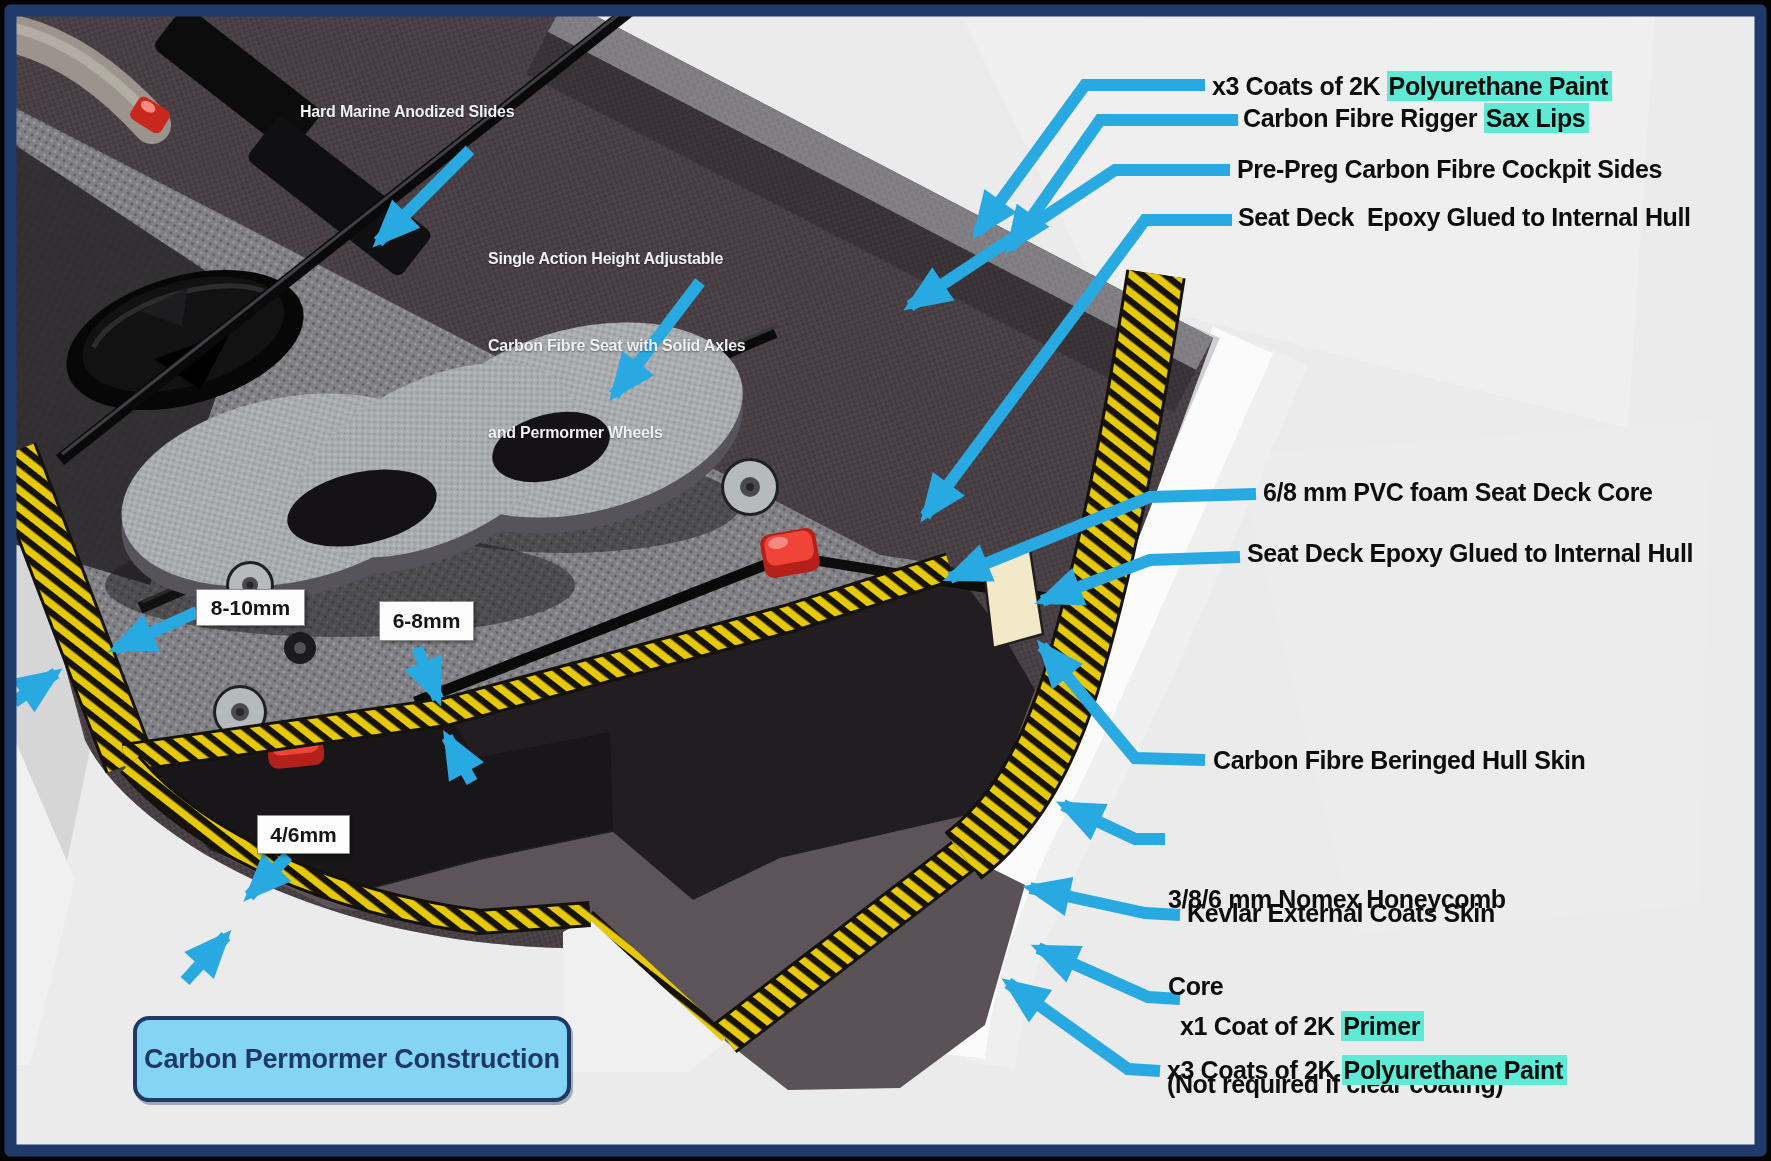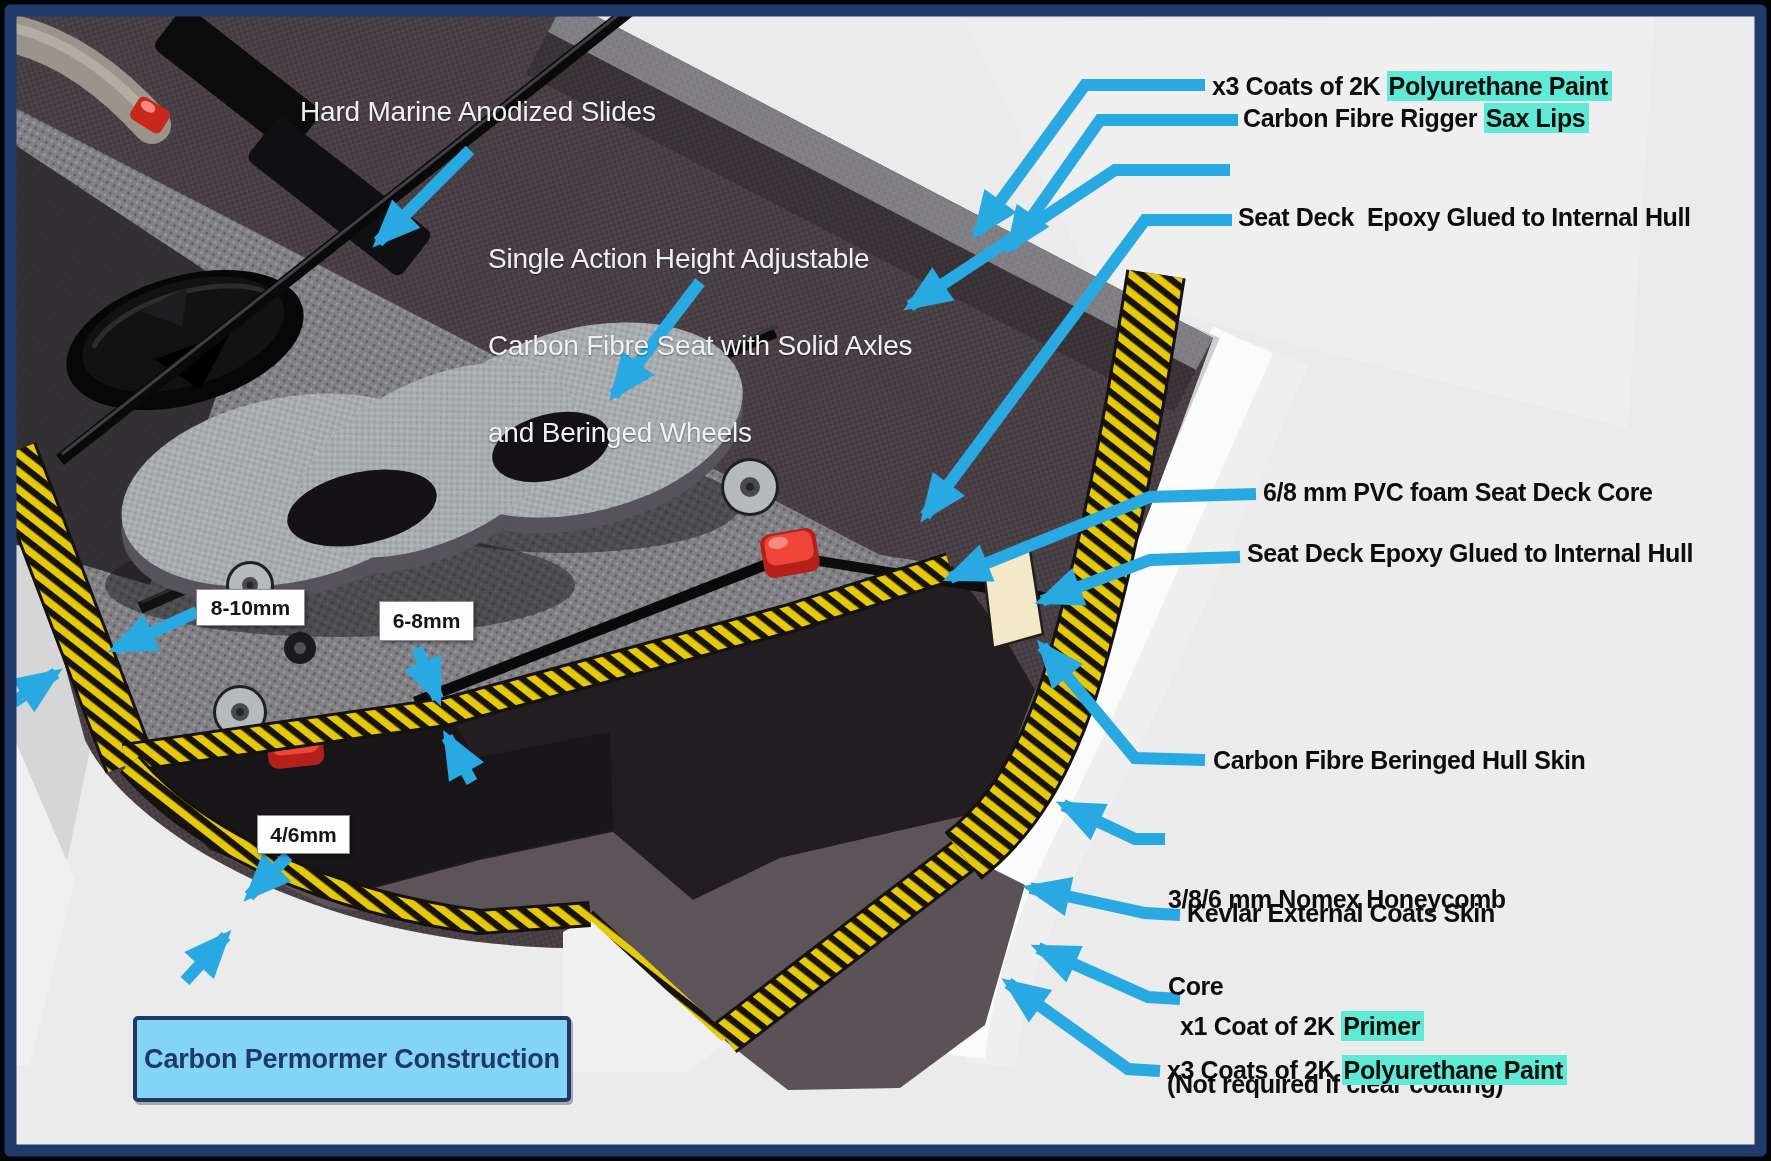--- a/index.html
+++ b/index.html
@@ -2,28 +2,28 @@
 <html><head>
 <meta charset="utf-8">
 <style>
   html,body{margin:0;padding:0;background:#111;}
   .stage{position:relative;width:1771px;height:1161px;background:#060608;overflow:hidden;
          font-family:"Liberation Sans",sans-serif;}
   svg.scene{position:absolute;left:0;top:0;}
   .lab-r{position:absolute;font-weight:700;font-size:25px;line-height:29px;color:#0d0d0d;
          letter-spacing:-0.4px;white-space:pre;}
   .hl{background:#5eead4;padding:1px 4px 1px 2px;}
-  .lab-w{position:absolute;font-weight:400;font-size:28px;line-height:29px;color:#f1f1f3;
+  .lab-w{position:absolute;font-weight:700;font-size:16px;line-height:29px;color:#f1f1f3;
          letter-spacing:-0.2px;white-space:pre;text-shadow:0 1px 2px rgba(0,0,0,.45);}
   .lab-w.center{text-align:left;}
   .meas{position:absolute;background:#fdfdfd;border:1px solid #8e8e8e;color:#151515;
         font-weight:700;font-size:21px;display:flex;align-items:center;justify-content:center;
         box-shadow:2px 2px 3px rgba(0,0,0,.35);white-space:pre;}
   .cta{position:absolute;left:133px;top:1016px;width:430px;height:78px;background:#84d4f5;
-       border:4px solid #1f3864;border-radius:5px;display:flex;align-items:center;justify-content:center;
+       border:4px solid #1f3864;border-radius:16px;display:flex;align-items:center;justify-content:center;
        font-weight:700;font-size:27px;color:#1f3864;letter-spacing:-0.2px;
        box-shadow:2px 3px 0 rgba(20,40,80,.35);}
 </style>
 </head>
 <body>
 
 <div class="stage">
 
 <svg class="scene" width="1771" height="1161" viewBox="0 0 1771 1161">
   <defs>
@@ -218,25 +218,26 @@
   </g>
 
   <rect x="9.5" y="9.5" width="1752" height="1142" rx="6" fill="none" stroke="#1f3a6b" stroke-width="14"></rect>
   <rect x="2" y="2" width="1767" height="1157" fill="none" stroke="#050508" stroke-width="5"></rect>
 </svg>
 
 <div class="lab-w" style="left:300px;top:97px;">Hard Marine Anodized Slides</div>
 <div class="lab-w center" style="left:488px;top:186px;width:350px;">
   <div>Single Action Height Adjustable</div>
   <div>Carbon Fibre Seat with Solid Axles</div>
-  <div>and Beringed Wheels</div>
+  <div>and Permormer Wheels</div>
 </div>
 
 <div class="lab-r" style="left:1212px;top:72px;"><span>x3 Coats of 2K </span><span class="hl">Polyurethane Paint</span></div>
 <div class="lab-r" style="left:1243px;top:104px;"><span>Carbon Fibre Rigger </span><span class="hl">Sax Lips</span></div>
+<div class="lab-r" style="left:1237px;top:155px;">Pre-Preg Carbon Fibre Cockpit Sides</div>
 <div class="lab-r" style="left:1238px;top:203px;">Seat Deck  Epoxy Glued to Internal Hull</div>
 <div class="lab-r" style="left:1263px;top:478px;text-align:right;">6/8 mm PVC foam Seat Deck Core</div>
 <div class="lab-r" style="left:1247px;top:539px;">Seat Deck Epoxy Glued to Internal Hull</div>
 <div class="lab-r" style="left:1213px;top:746px;">Carbon Fibre Beringed Hull Skin</div>
 <div class="lab-r" style="left:1168px;top:827px;">
   <span style="display:block">3/8/6 mm Nomex Honeycomb</span>
   <span style="display:block">Core</span>
 </div>
 <div class="lab-r" style="left:1187px;top:899px;">Kevlar External Coats Skin</div>
 <div class="lab-r" style="left:1167px;top:983px;">

